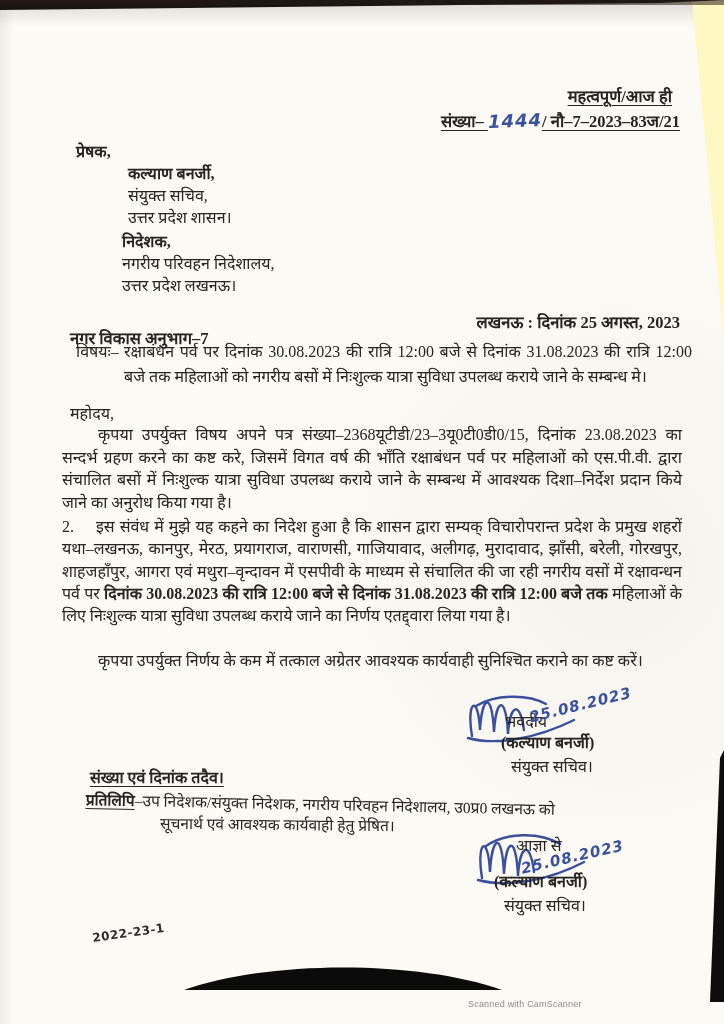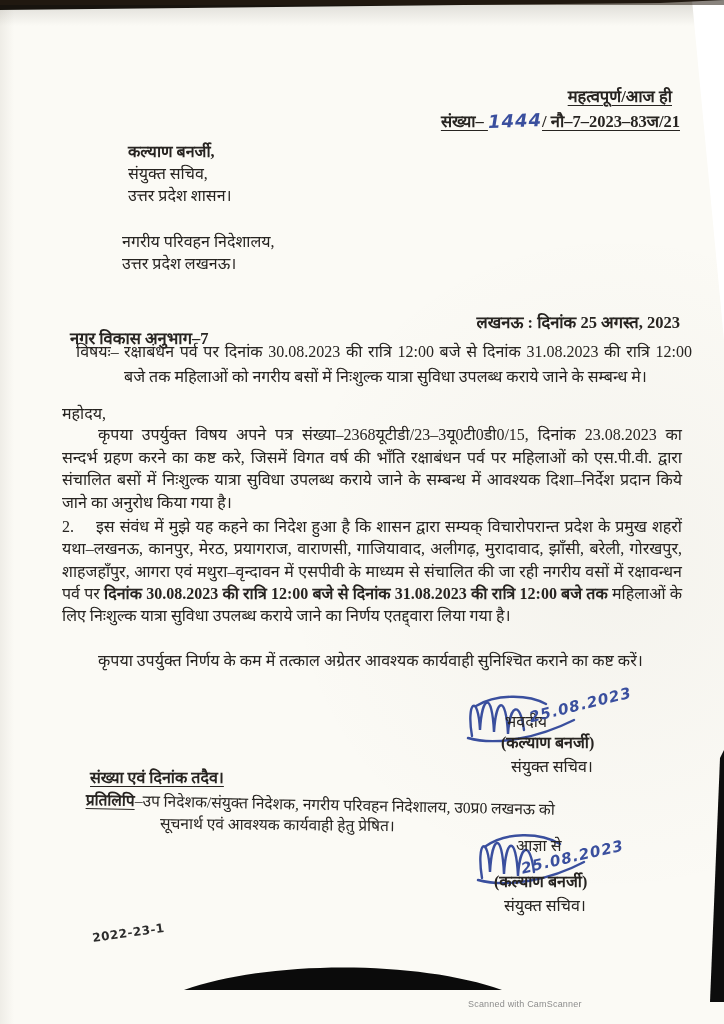--- a/index.html
+++ b/index.html
@@ -2,21 +2,21 @@
 <html><head>
 <meta charset="utf-8">
 <style>
   html,body{margin:0;padding:0;}
   body{
     width:724px;height:1024px;
     font-family:"Liberation Serif","DejaVu Serif",serif;
     background:#8f7a55;
     overflow:hidden;
   }
-  .scene{position:relative;width:724px;height:1024px;background:#ffffff;overflow:hidden;}
+  .scene{position:relative;width:724px;height:1024px;background:#fef9c3;overflow:hidden;}
   
   .paper{
     position:absolute;inset:0;
     background:
       linear-gradient(to right, rgba(90,80,60,.08), rgba(0,0,0,0) 14px),
       linear-gradient(to bottom, rgba(70,66,58,.18), rgba(0,0,0,0) 26px),
       radial-gradient(circle at 85% 55%, rgba(120,110,90,.05), rgba(0,0,0,0) 40%),
       #fbfaf5;
     clip-path:polygon(0 0,692px 0,724px 340px,724px 1024px,0 1024px);
   }
@@ -53,21 +53,21 @@
   .sender .ind, .recipient .ind{margin-left:52px;}
   .recipient{left:70px;top:231px;}
   
   .section{left:70px;top:328px;font-size:16.5px;}
   .place-date{right:44px;top:312px;font-size:16.5px;margin-left:44px;}
   
   .subject{left:76px;top:340px;width:616px;display:flex;font-weight:normal;line-height:24.5px;}
   .subject .lbl{flex:0 0 48px;}
   .subject .txt{flex:1;text-align:justify;}
   
-  .salutation{left:62px;top:403px;}
+  .salutation{left:70px;top:403px;}
   .para1{left:62px;top:424px;width:620px;line-height:22.6px;text-indent:36px;}
   .para2{left:62px;top:516px;width:620px;line-height:22.3px;}
   .para2 .num{padding-right:22px;}
   .para3{left:62px;top:650px;width:620px;line-height:22.6px;text-indent:36px;}
   
   .sig-svg{position:absolute;}
   .sig-closing-top{left:505px;top:699px;margin-top:12px;}
   .sig-date-top{left:528px;top:694px;font-size:15px;transform:rotate(-14deg);letter-spacing:1px;}
   .sig-name-top{left:501px;top:732px;}
   .sig-desig-top{left:511px;top:756px;}
@@ -95,26 +95,28 @@
   <div class="top-band"></div>
   <div class="top-band2"></div>
   <div class="right-wedge"></div>
 
   <div class="t b u importance">महत्वपूर्ण/आज ही</div>
   <div class="t b u ref-line">
     <span>संख्या– </span><span class="pen pen-num">1444</span><span>/ नौ–7–2023–83ज/21</span>
   </div>
 
   <div class="t sender">
+    <div class="b">प्रेषक,</div>
     <div class="ind b">कल्याण बनर्जी,</div>
     <div class="ind">संयुक्त सचिव,</div>
     <div class="ind">उत्तर प्रदेश शासन।</div>
   </div>
 
   <div class="t recipient">
+    <div class="ind b">निदेशक,</div>
     <div class="ind">नगरीय परिवहन निदेशालय,</div>
     <div class="ind">उत्तर प्रदेश लखनऊ।</div>
   </div>
 
   <div class="t b section">नगर विकास अनुभाग–7</div>
   <div class="t b place-date">लखनऊ : दिनांक 25 अगस्त, 2023</div>
 
   <div class="t subject">
     <span class="lbl">विषयः–</span>
     <span class="txt">रक्षाबंधन पर्व पर दिनांक 30.08.2023 की रात्रि 12:00 बजे से दिनांक 31.08.2023 की रात्रि 12:00 बजे तक महिलाओं को नगरीय बसों में निःशुल्क यात्रा सुविधा उपलब्ध कराये जाने के सम्बन्ध मे।</span>

